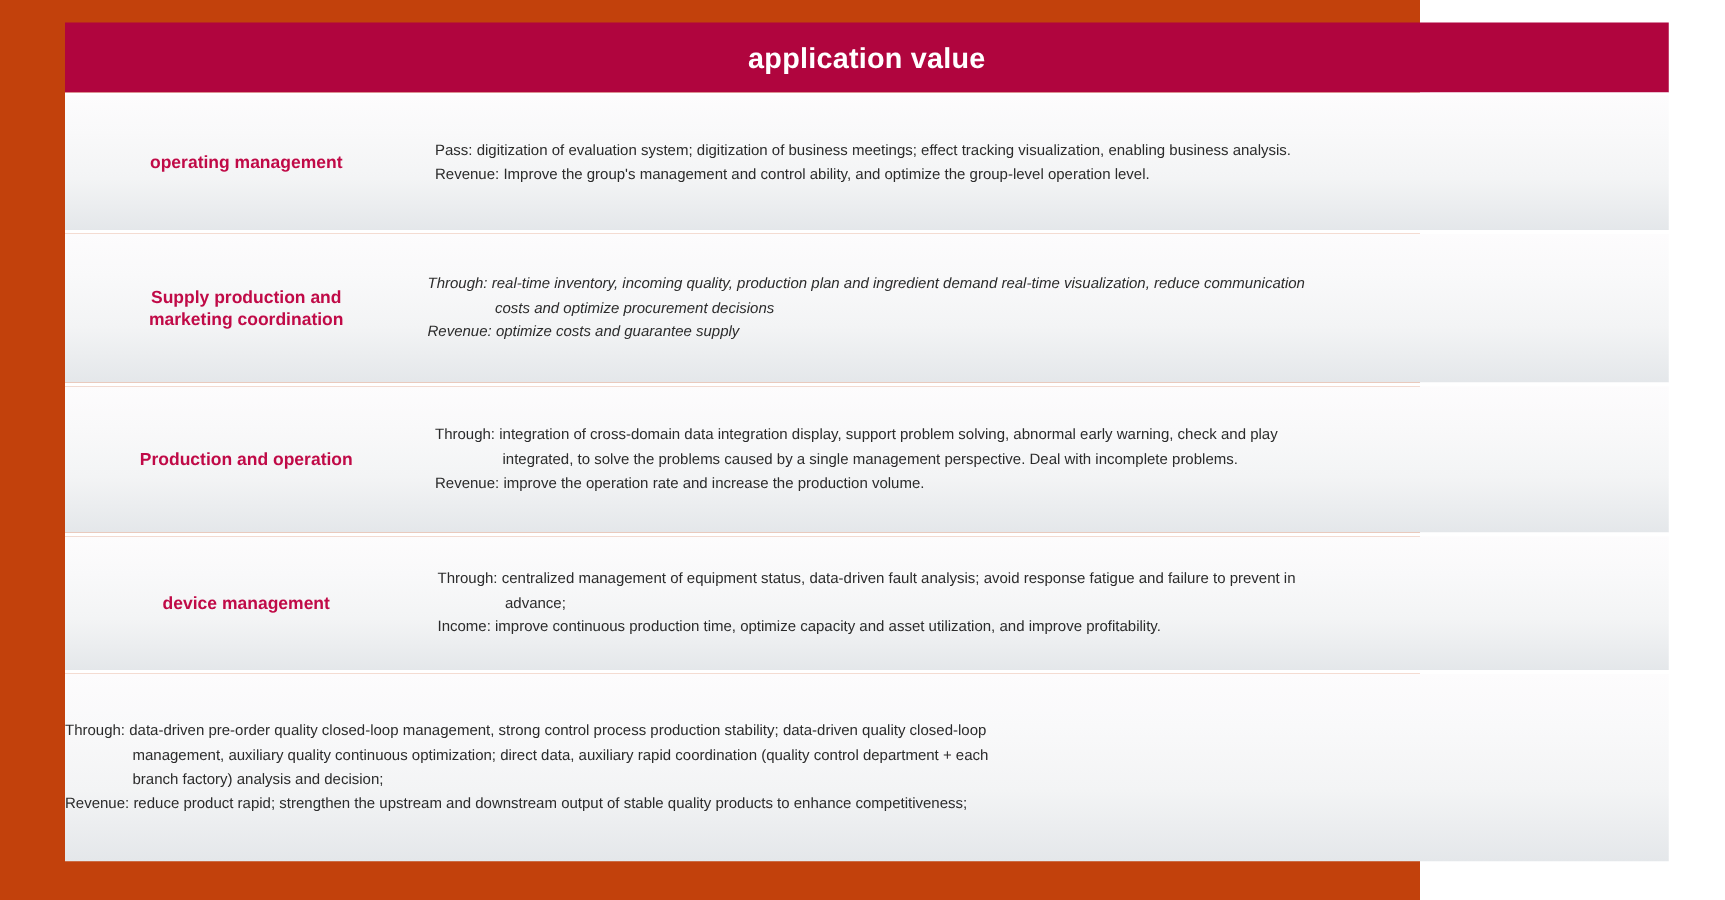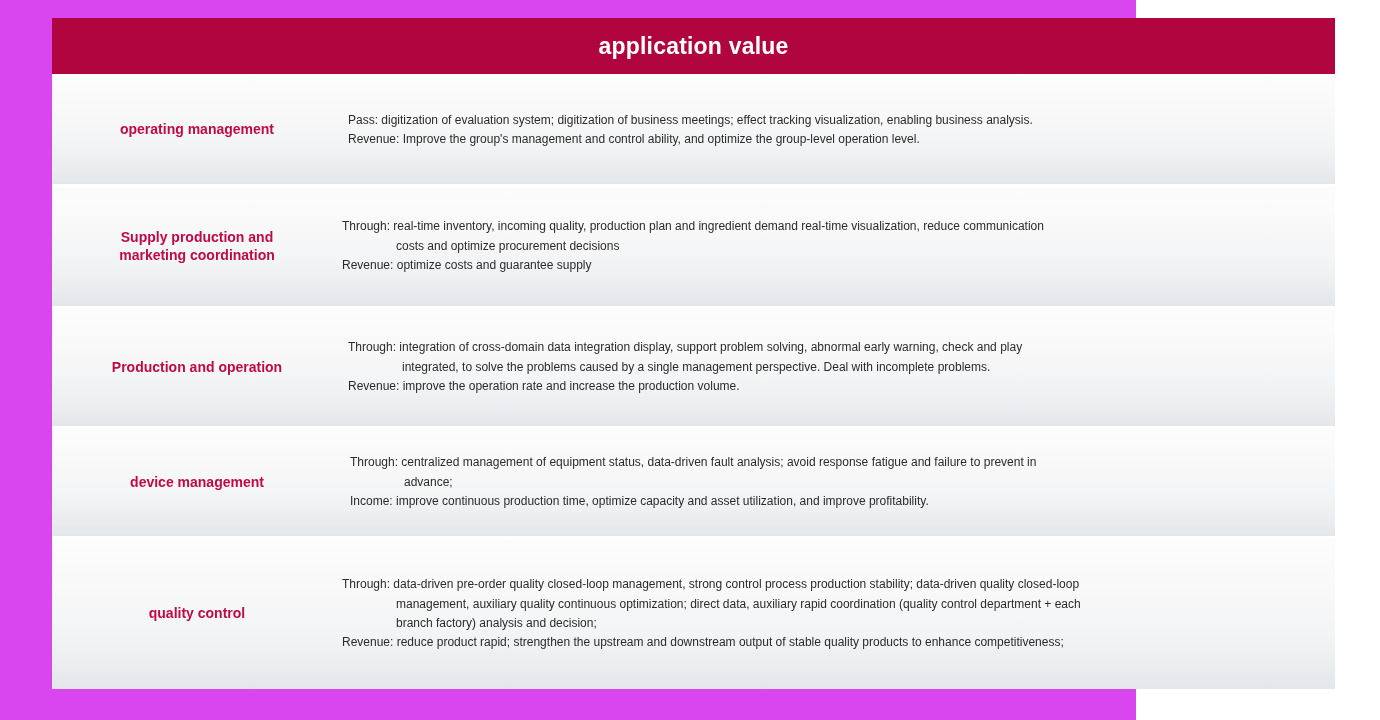--- a/index.html
+++ b/index.html
@@ -11,21 +11,21 @@
     width: 1380px;
     height: 720px;
     font-family: "Liberation Sans", sans-serif;
     overflow: hidden;
   }
 
   .page {
     position: relative;
     width: 1136px;
     height: 720px;
-    background: #d946ef;
+    background: #c2410c;
   }
 
   .value-table {
     position: absolute;
     left: 52px;
     top: 18px;
     width: 1283px;
   }
 
   
@@ -102,21 +102,21 @@
     line-height: 1.62;
     text-align: left;
     white-space: pre-wrap;
   }
   .body-line.indent {
     padding-left: 54px;
   }
 
   
   .body-r1 { padding-left: 6px; }
-  .body-r2 { padding-left: 0px; }
+  .body-r2 { padding-left: 0px; font-style: italic; }
   .body-r3 { padding-left: 6px; }
   .body-r4 { padding-left: 8px; }
   .body-r5 { padding-left: 0px; }
 </style>
 </head>
 <body>
 
 <div class="page">
 
   <div class="value-table">
@@ -173,23 +173,20 @@
         <div class="row-body body-r4">
           <div class="row-lines">
             <div class="body-line">Through: centralized management of equipment status, data-driven fault analysis; avoid response fatigue and failure to prevent in</div>
             <div class="body-line indent">advance;</div>
             <div class="body-line">Income: improve continuous production time, optimize capacity and asset utilization, and improve profitability.</div>
           </div>
         </div>
       </div>
 
       <div class="value-row row-h5">
-        <div class="row-label">
-          <span class="row-label-text">quality control</span>
-        </div>
         <div class="row-body body-r5">
           <div class="row-lines">
             <div class="body-line">Through: data-driven pre-order quality closed-loop management, strong control process production stability; data-driven quality closed-loop</div>
             <div class="body-line indent">management, auxiliary quality continuous optimization; direct data, auxiliary rapid coordination (quality control department + each</div>
             <div class="body-line indent">branch factory) analysis and decision;</div>
             <div class="body-line">Revenue: reduce product rapid; strengthen the upstream and downstream output of stable quality products to enhance competitiveness;</div>
           </div>
         </div>
       </div>
 

